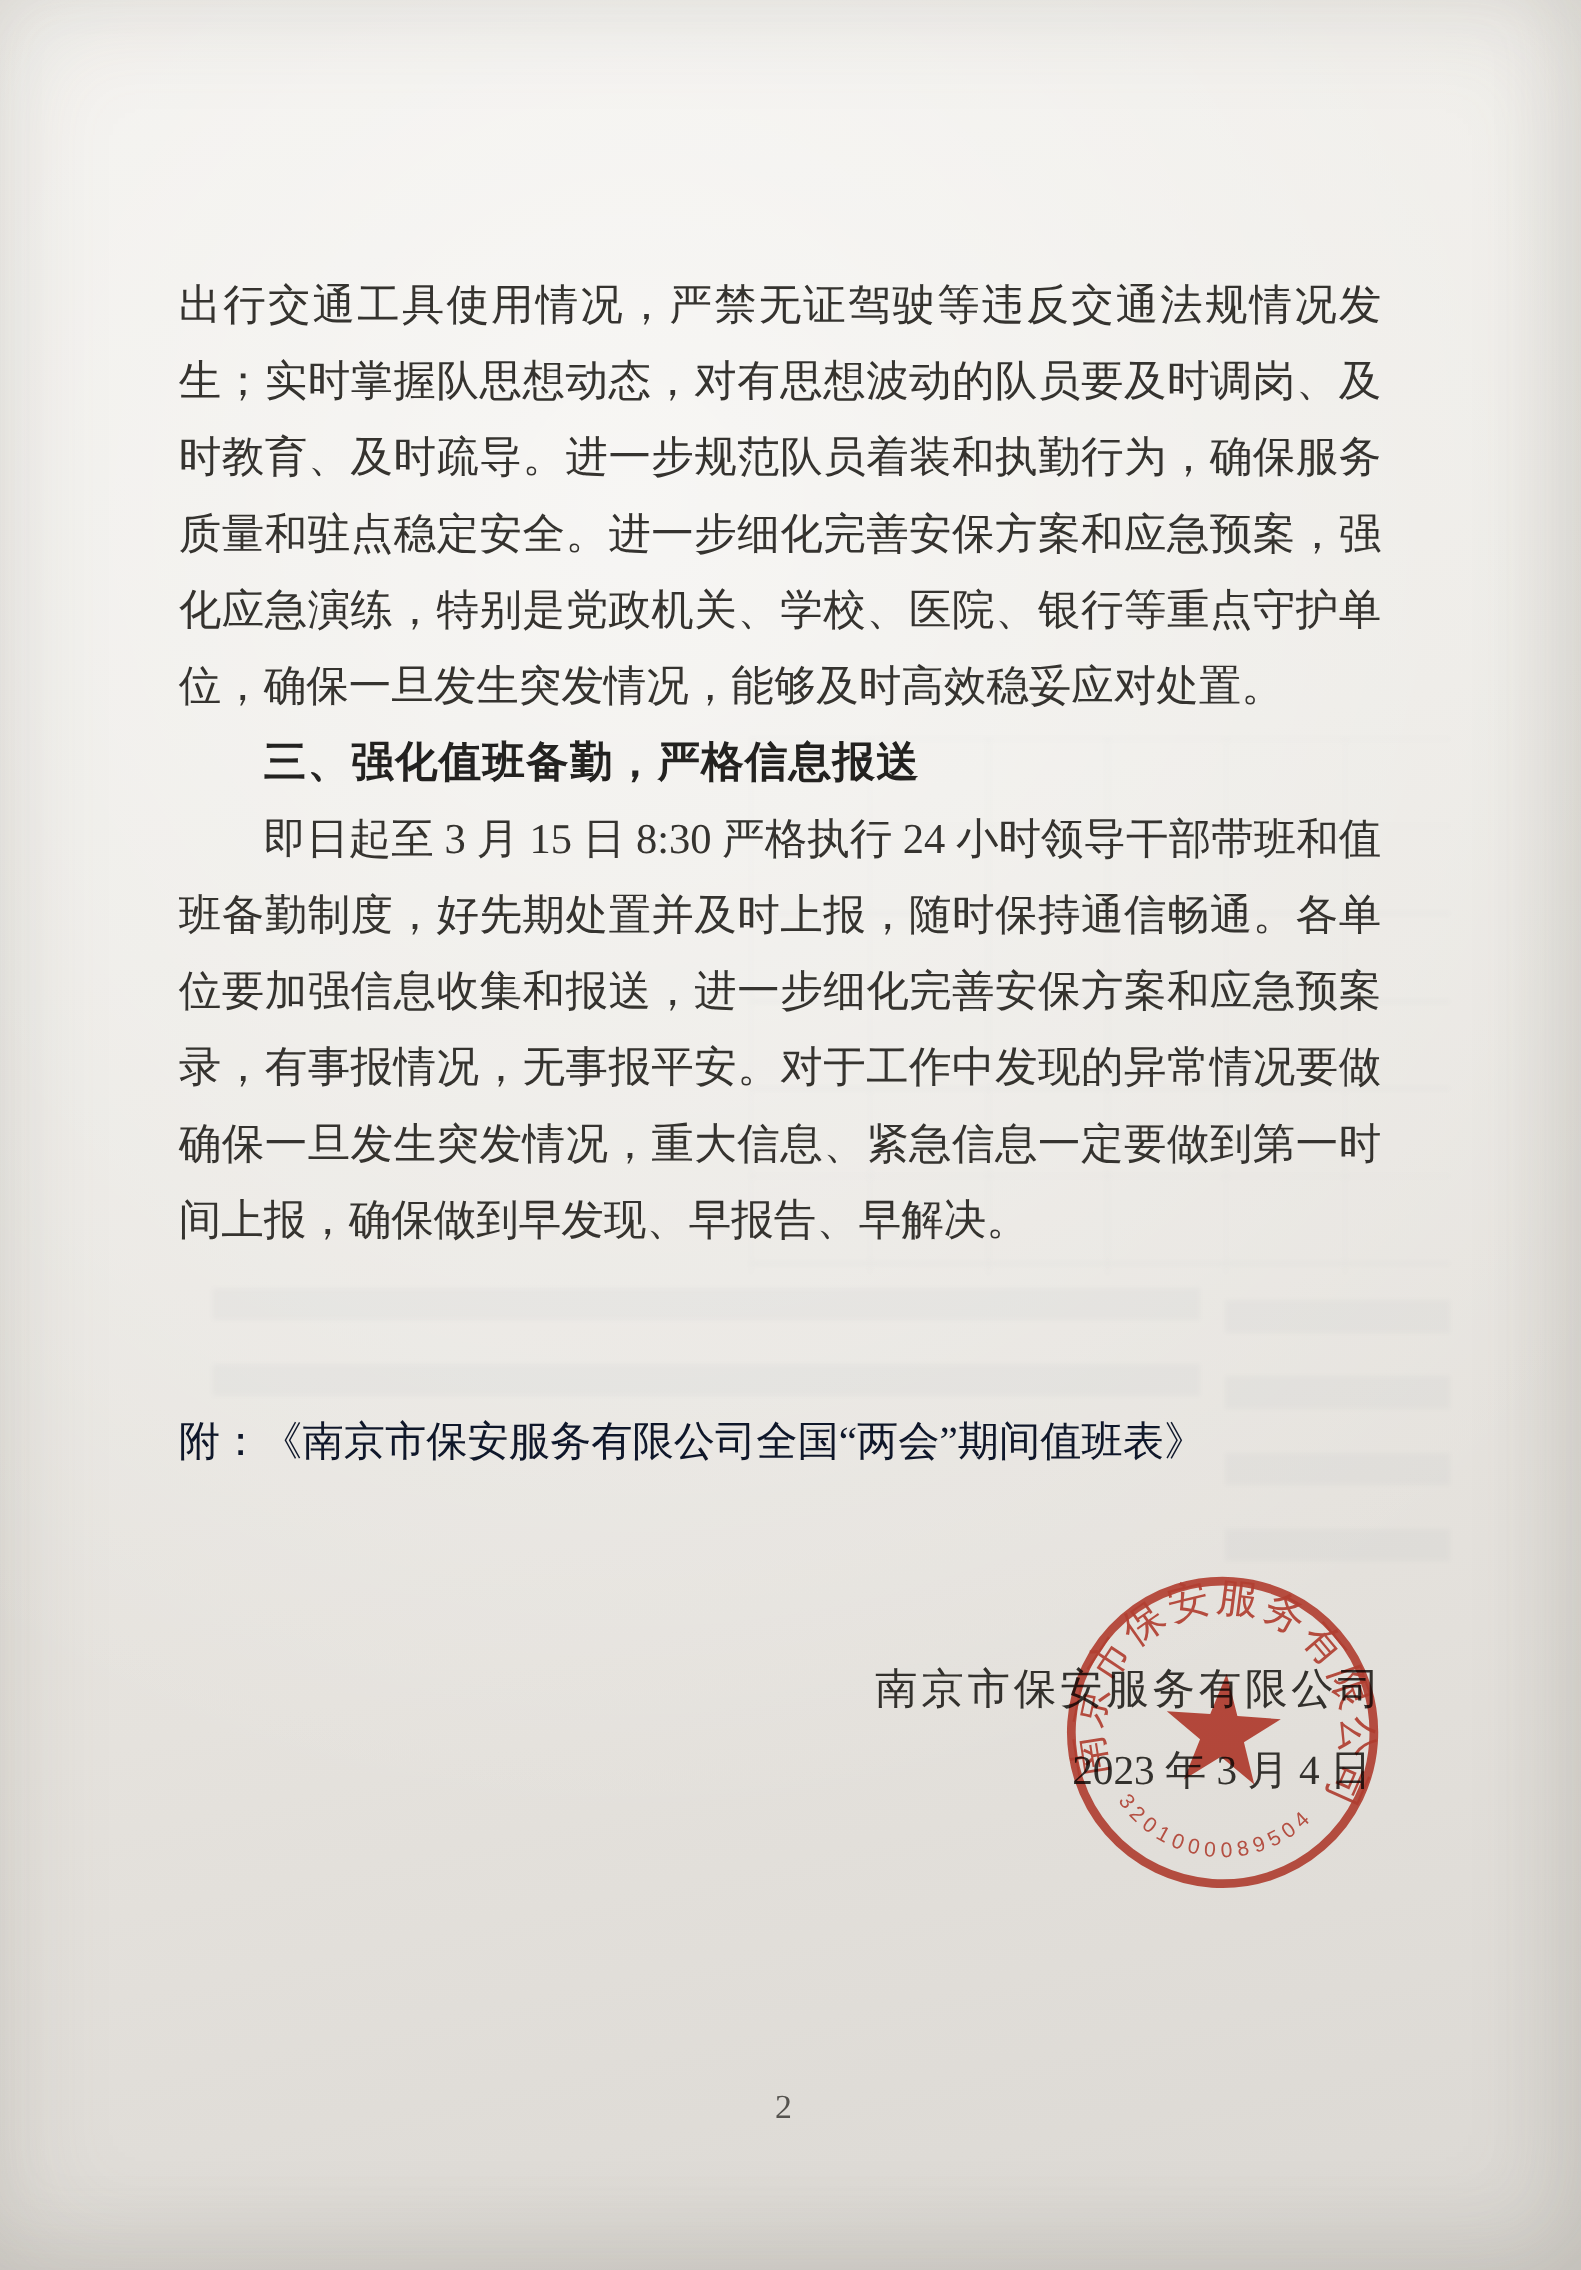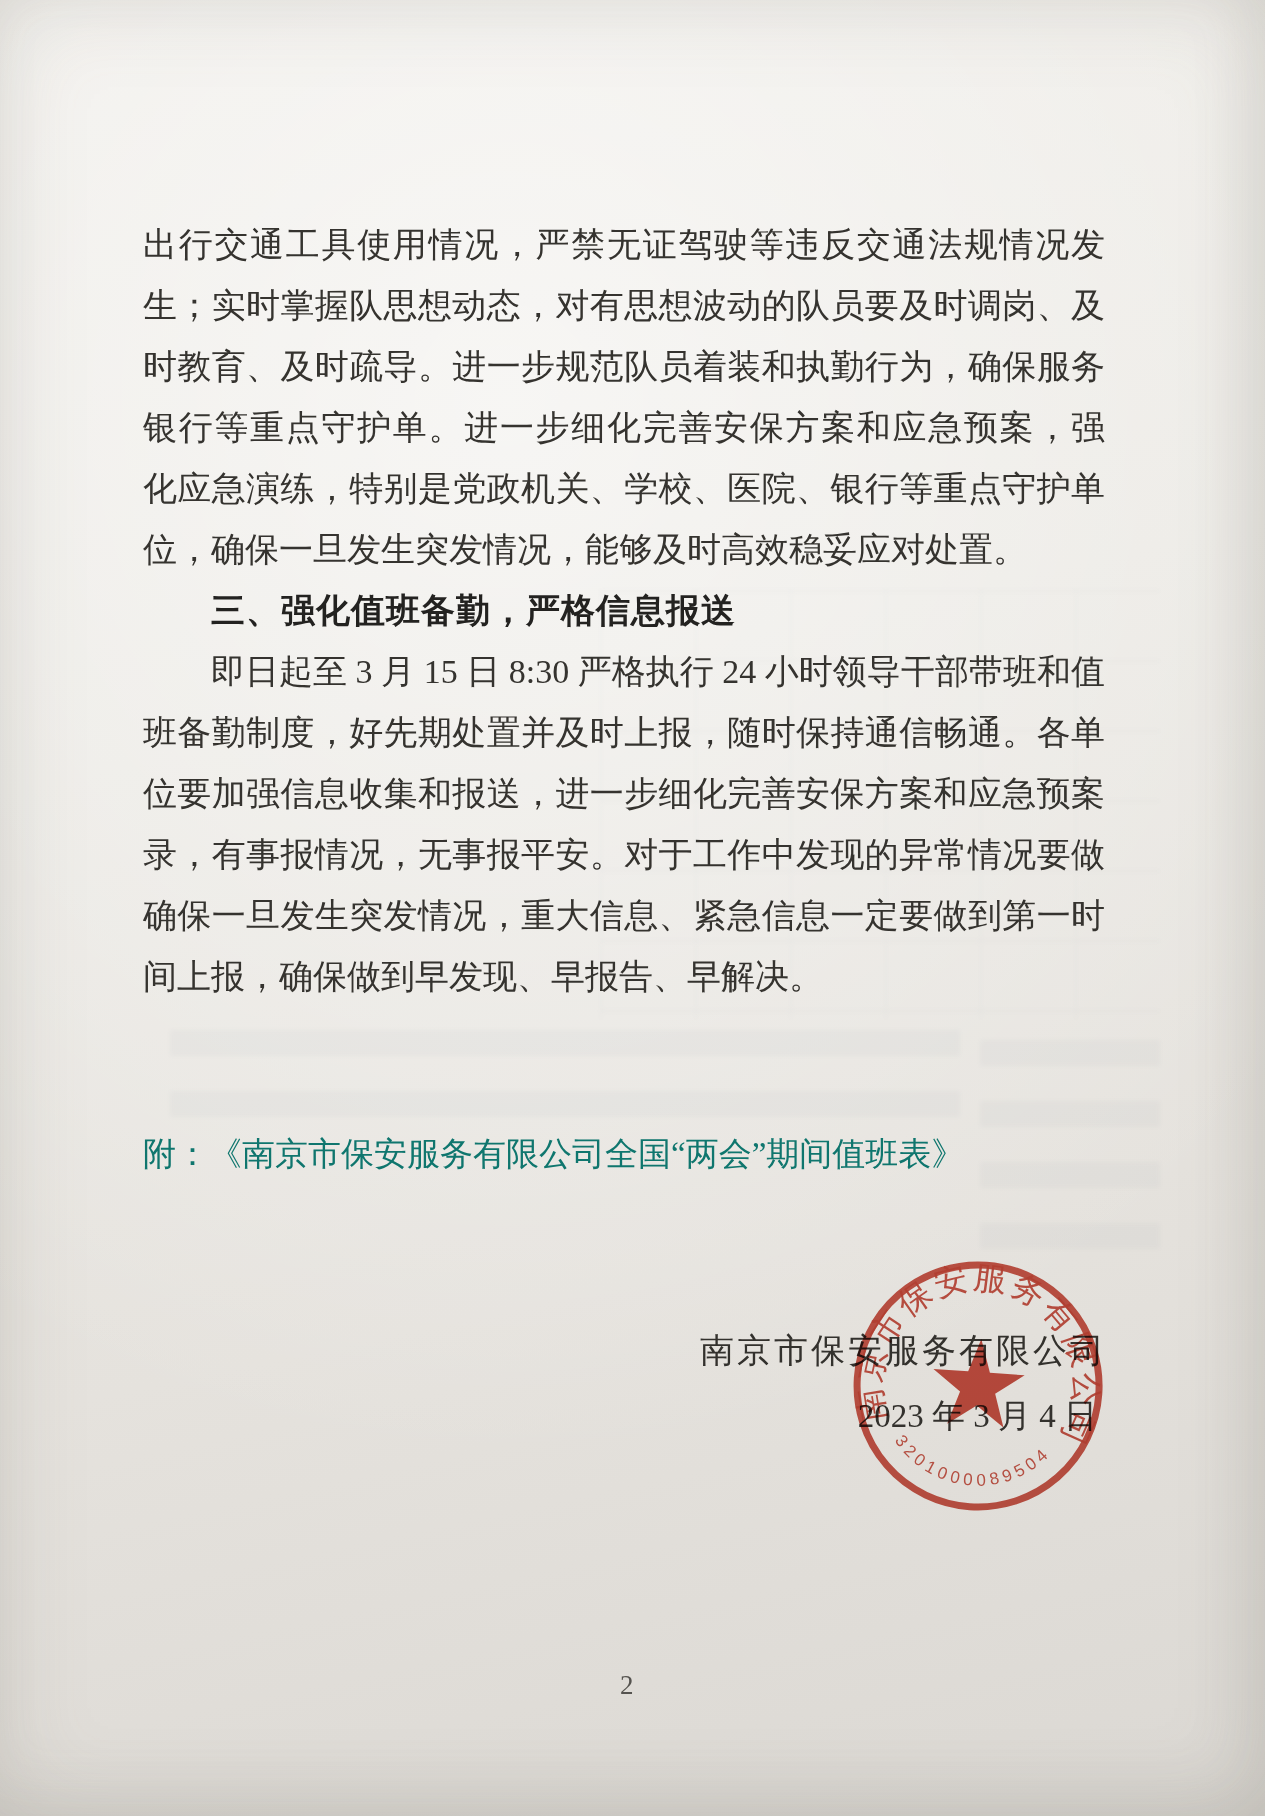--- a/index.html
+++ b/index.html
@@ -13,21 +13,21 @@
   .paper-shade{position:absolute;inset:0;pointer-events:none;
     box-shadow:inset 0 0 90px rgba(120,115,108,0.18), inset -18px -24px 60px rgba(110,105,98,0.10);}
   .textcol{position:absolute;left:143px;top:214px;width:962px;color:#35332f;
     font-size:34px;line-height:61px;}
   .tline{height:61px;white-space:nowrap;}
   .tline.j{text-align:justify;text-align-last:justify;white-space:normal;}
   .tline.ind{text-indent:68px;}
   .tline.b{font-weight:bold;color:#232220;letter-spacing:1px;white-space:nowrap;
     text-align:center;text-align-last:left;}
   .attachment{position:absolute;left:143px;top:1124px;width:1000px;height:61px;
-    line-height:61px;font-size:33px;color:#0f766e;white-space:nowrap;}
+    line-height:61px;font-size:33px;color:#0f172a;white-space:nowrap;}
   .signature{position:absolute;right:158px;top:1328px;font-size:34px;color:#33312d;
     letter-spacing:3px;white-space:nowrap;}
   .docdate{position:absolute;right:168px;top:1394px;font-size:33px;color:#33312d;
     white-space:nowrap;}
   .pagenum{position:absolute;left:620px;top:1670px;font-size:27px;color:#55534f;}
   .seal{position:absolute;left:848px;top:1256px;width:262px;height:262px;
     transform:rotate(4deg);mix-blend-mode:multiply;opacity:0.93;}
   
   .ghost{position:absolute;pointer-events:none;filter:blur(2px);opacity:0.07;}
   .ghost-rows{background:repeating-linear-gradient(180deg,
@@ -43,21 +43,21 @@
 
 <div class="ghost ghost-grid" style="left:600px;top:590px;width:560px;height:430px;"></div>
 <div class="ghost ghost-rows" style="left:170px;top:1030px;width:790px;height:100px;"></div>
 <div class="ghost ghost-rows" style="left:980px;top:1040px;width:180px;height:240px;"></div>
 
 <div class="textcol">
   <div>
       <div class="tline j">出行交通工具使用情况，严禁无证驾驶等违反交通法规情况发</div>
       <div class="tline j">生；实时掌握队思想动态，对有思想波动的队员要及时调岗、及</div>
       <div class="tline j">时教育、及时疏导。进一步规范队员着装和执勤行为，确保服务</div>
-      <div class="tline j">银行等重点守护单。进一步细化完善安保方案和应急预案，强</div>
+      <div class="tline j">质量和驻点稳定安全。进一步细化完善安保方案和应急预案，强</div>
       <div class="tline j">化应急演练，特别是党政机关、学校、医院、银行等重点守护单</div>
       <div class="tline">位，确保一旦发生突发情况，能够及时高效稳妥应对处置。</div>
     </div>
   <div>
       <div class="tline ind b">三、强化值班备勤，严格信息报送</div>
     </div>
   <div>
       <div class="tline j ind">即日起至 3 月 15 日 8:30 严格执行 24 小时领导干部带班和值</div>
       <div class="tline j">班备勤制度，好先期处置并及时上报，随时保持通信畅通。各单</div>
       <div class="tline j">位要加强信息收集和报送，进一步细化完善安保方案和应急预案</div>

